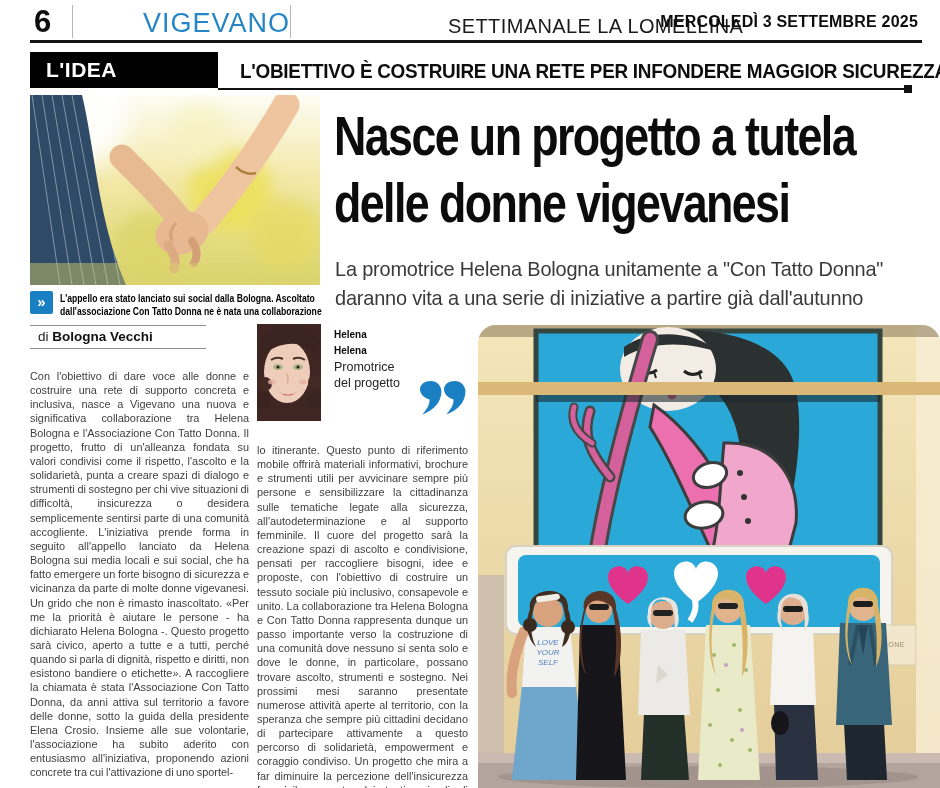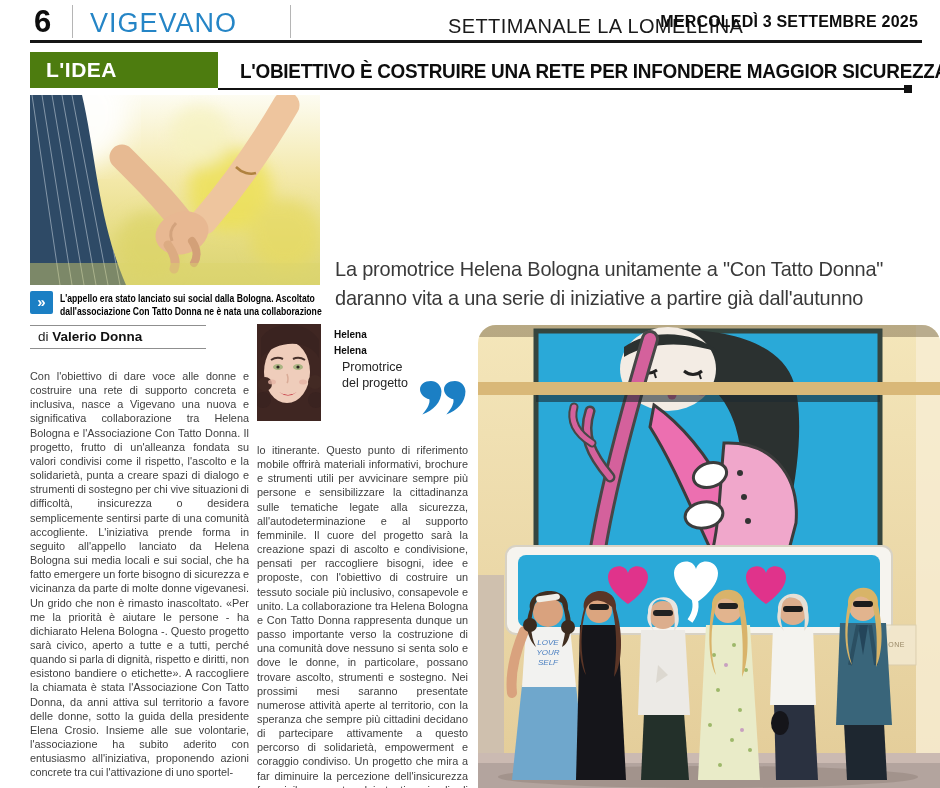--- a/index.html
+++ b/index.html
@@ -6,29 +6,29 @@
   html,body { background:#fff; }
   .page {
     position:relative; width:940px; height:788px; background:#fff;
     font-family:"Liberation Sans", sans-serif; overflow:hidden; color:#111;
   }
   
   .masthead { position:absolute; top:0; left:0; right:0; height:40px; }
   .pageno { position:absolute; left:34px; top:4px; font-size:31px; font-weight:700; color:#0d0d0d; }
   .mast-div { position:absolute; top:5px; width:1px; height:33px; background:#b5b5b5; }
   .mast-div.d1 { left:72px; } .mast-div.d2 { left:290px; }
-  .section { position:absolute; left:90px; top:8px; width:200px; text-align:left;
+  .section { position:absolute; left:90px; top:8px; width:200px; text-align:right;
     font-size:27px; font-weight:400; letter-spacing:1px; color:#2585c6; }
   .publication { position:absolute; left:448px; top:15px; font-size:20px; letter-spacing:0.4px; color:#1a1a1a; }
   .mast-date { position:absolute; right:22px; top:13px; font-size:16px; font-weight:700; letter-spacing:0.2px; color:#0d0d0d; }
   .mast-rule { position:absolute; top:40px; left:30px; right:18px; height:3px; background:#151515; }
 
   
   .kicker { position:absolute; top:52px; left:30px; right:30px; height:36px; }
-  .kicker-tag { position:absolute; left:0; top:0; width:188px; height:36px; background:#4d7c0f;
+  .kicker-tag { position:absolute; left:0; top:0; width:188px; height:36px; background:#000000;
     color:#fff; font-size:21px; font-weight:700; line-height:36px; padding-left:16px; letter-spacing:0.5px; }
   .kicker-text { position:absolute; left:210px; top:0; height:36px; line-height:37px;
     font-size:21px; font-weight:700; color:#0d0d0d; white-space:nowrap;
     transform:scaleX(0.9); transform-origin:left center; letter-spacing:-0.3px; }
   .kicker-rule { position:absolute; left:188px; right:0; bottom:-2px; height:2px; background:#111; }
   .kicker-square { position:absolute; right:-2px; bottom:-5px; width:8px; height:8px; background:#111; }
 
   
   .headline { position:absolute; left:334px; top:102px; width:606px; }
   .headline .hl { display:block; white-space:nowrap; font-size:56px; font-weight:700;
@@ -54,21 +54,21 @@
   .col { position:absolute; bottom:0; text-align:justify; font-size:10.9px; line-height:14.15px;
     color:#3f3f3f; overflow:hidden; word-spacing:-0.5px;margin-top:12px; }
   .col1 { left:30px; top:357px; width:219px; }
   .col2 { left:257px; top:431px; width:211px; }
 
   
   .portrait-block { position:absolute; left:257px; top:324px; width:211px; height:104px; }
   .portrait-img { position:absolute; left:0; top:0; width:64px; height:97px; overflow:hidden; }
   .portrait-text { position:absolute; left:77px; top:3px; }
   .pt-name { font-size:10px; font-weight:700; line-height:16px; color:#0d0d0d; }
-  .pt-role { font-size:12.5px; line-height:16px; color:#242424;margin-left:8px; }
+  .pt-role { font-size:12.5px; line-height:16px; color:#242424; }
   .quote-icon { position:absolute; left:163px; top:57px; width:47px; height:44px; }
 
   
   .main-photo { position:absolute; left:478px; top:325px; width:462px; height:577px; overflow:hidden;border-radius:18px; }
 </style>
 </head>
 <body>
 
 <div class="page">
 
@@ -139,23 +139,27 @@
   <div class="lead-caption">
     <div class="cap-icon">»</div>
     <div class="cap-lines">
       <span class="cl">L'appello era stato lanciato sui social dalla Bologna. Ascoltato</span>
       <span class="cl">dall'associazione Con Tatto Donna ne è nata una collaborazione</span>
     </div>
   </div>
 
   <div class="byline">
     <span>di</span>
-    <b>Valerio Donna</b>
-  </div>
-
+    <b>Bologna Vecchi</b>
+  </div>
+
+  <div class="headline">
+    <span class="hl">Nasce un progetto a tutela</span>
+    <span class="hl">delle donne vigevanesi</span>
+  </div>
   <div class="subhead">
     <span class="sl">La promotrice Helena Bologna unitamente a "Con Tatto Donna"</span>
     <span class="sl">daranno vita a una serie di iniziative a partire già dall'autunno</span>
   </div>
 
   <div class="portrait-block">
     <div class="portrait-img">
       <svg width="64" height="97" viewBox="0 0 64 97">
         <rect width="64" height="97" fill="#c9bcb6"></rect>
         <rect width="64" height="97" fill="#3f2622"></rect>

